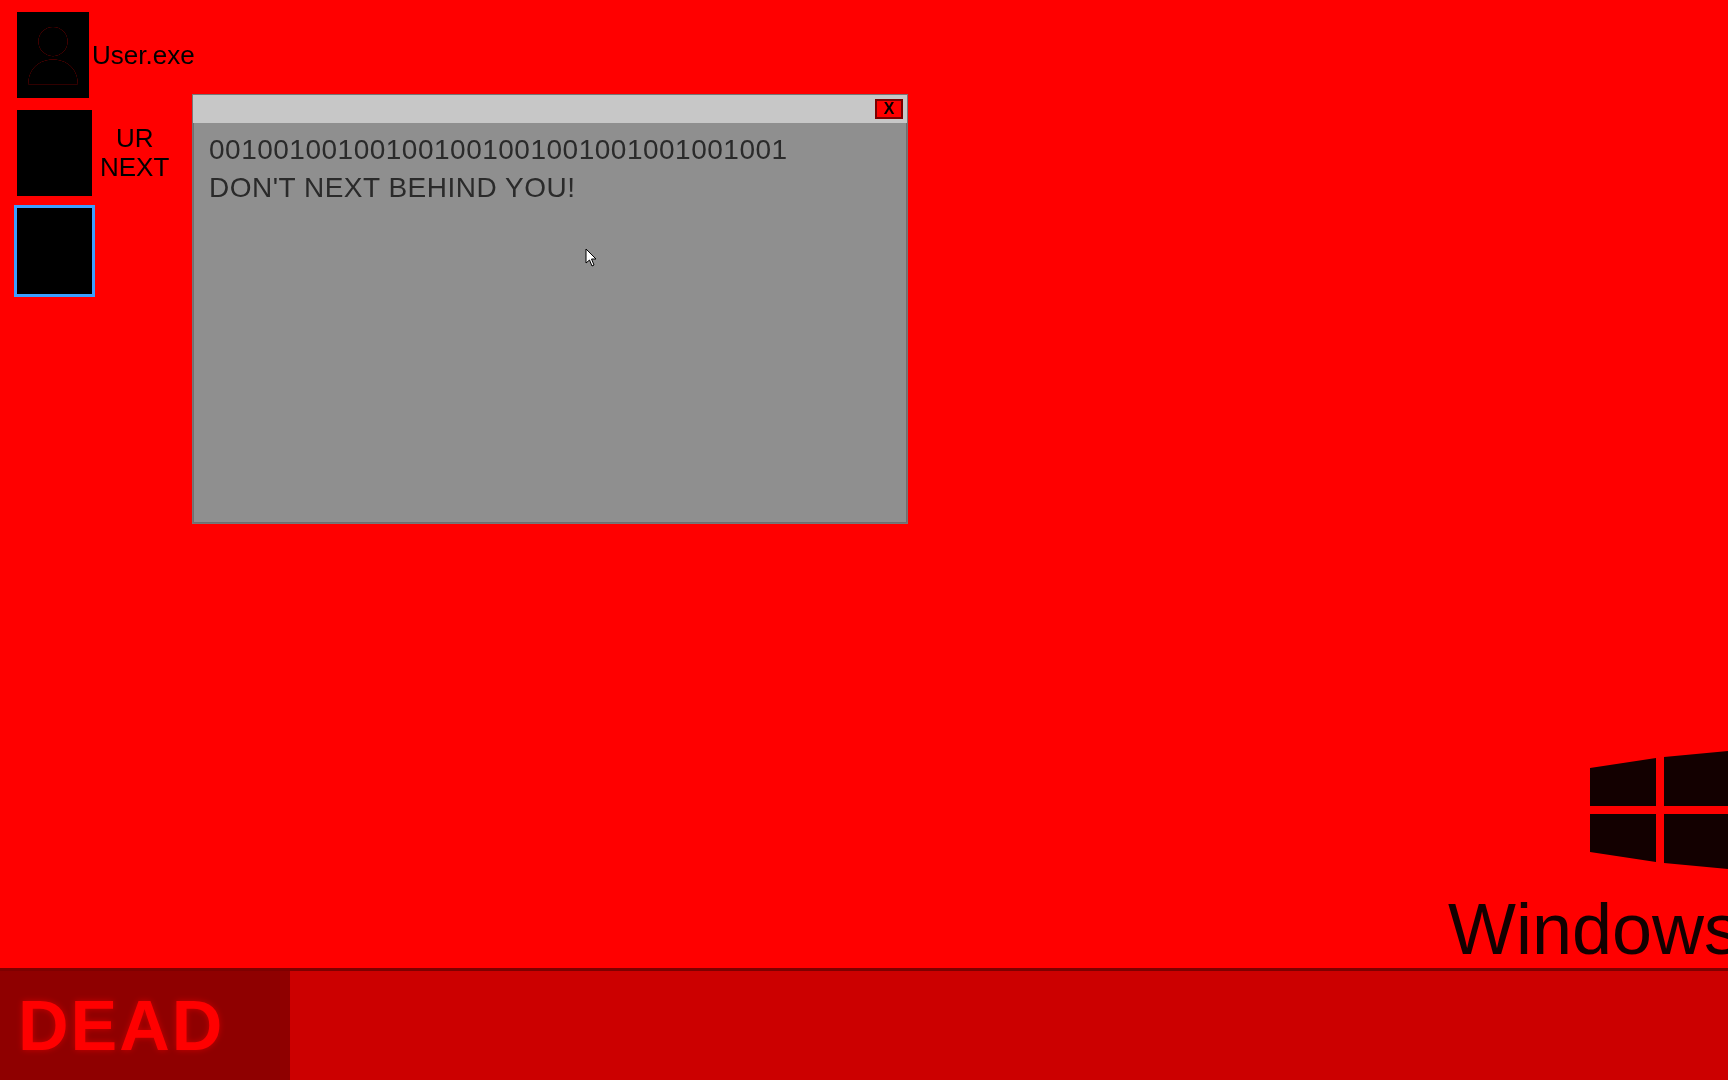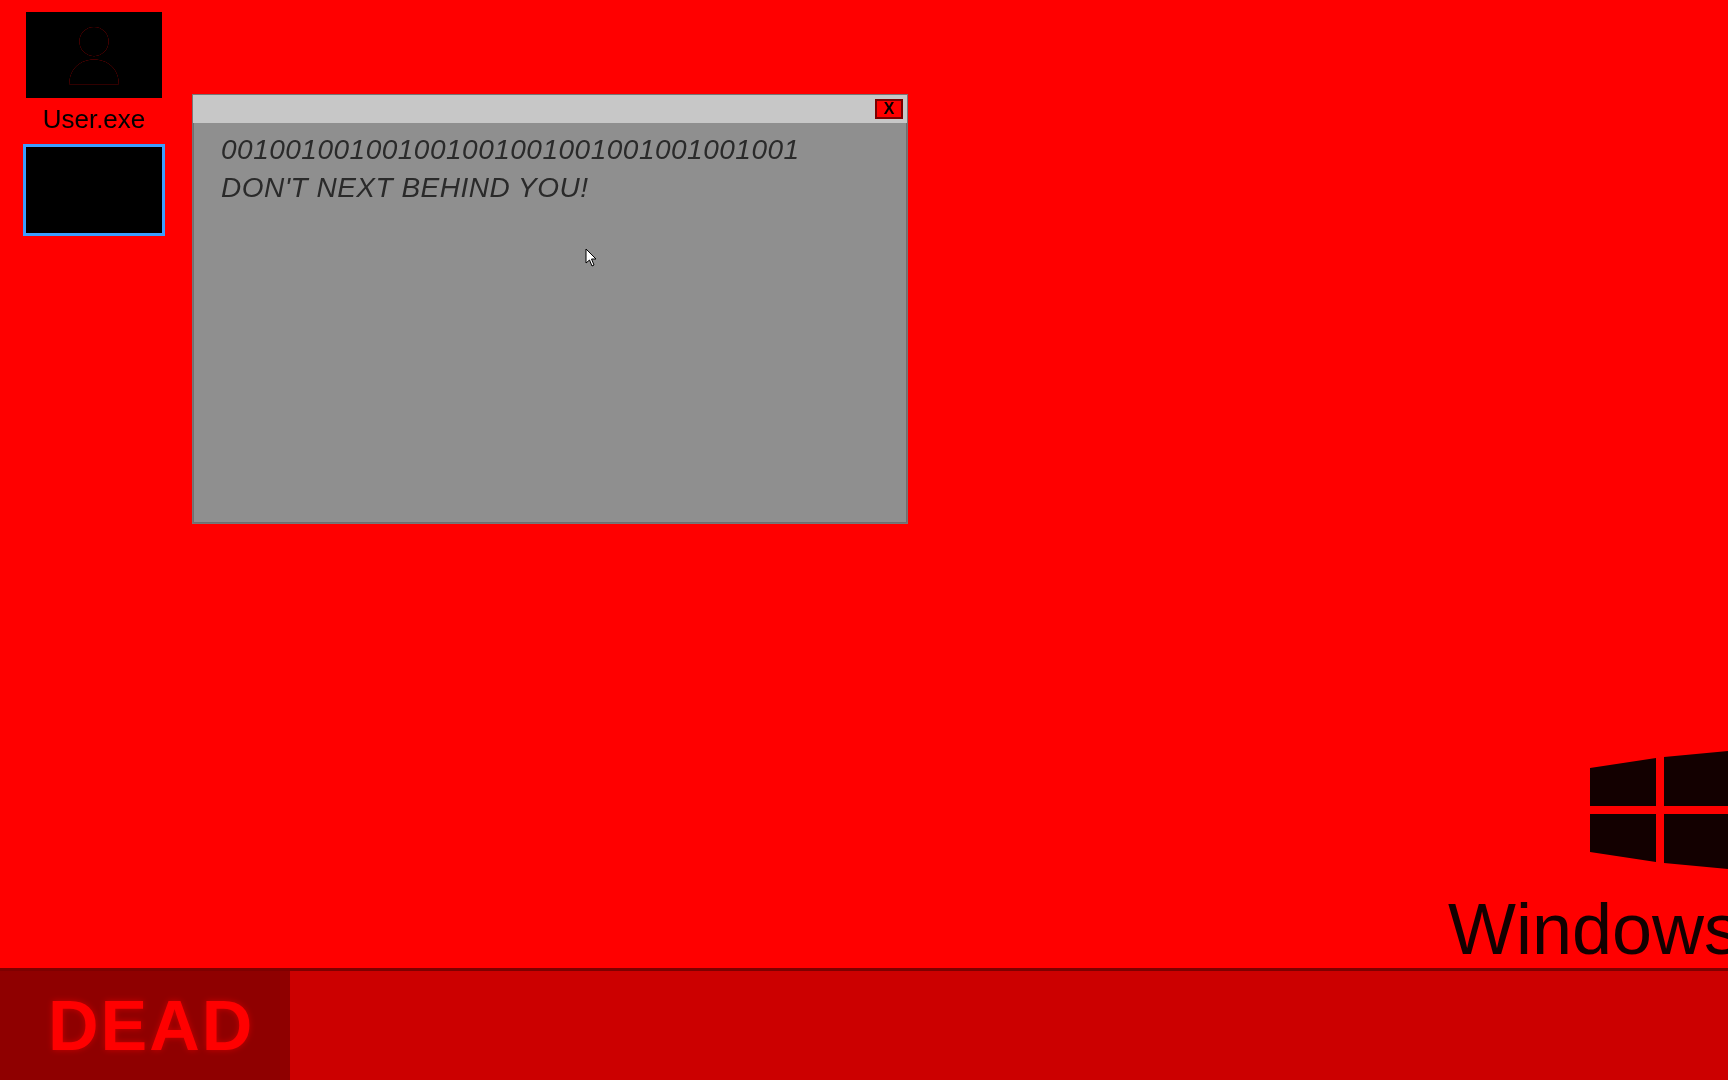--- a/index.html
+++ b/index.html
@@ -13,21 +13,21 @@
 
   
   .icons-col {
     position: absolute;
     left: 14px;
     top: 9px;
     width: 160px;
   }
   .desktop-icon {
     display: flex;
-    flex-direction: column;
+    flex-direction: row;
     align-items: center;
     margin-bottom: 6px;
   }
   .icon-box {
     width: 142px;
     height: 92px;
     background: #000;
     border: 3px solid #ff0000;
     display: flex;
     align-items: center;
@@ -78,26 +78,25 @@
     font-size: 16px;
     line-height: 16px;
     text-align: center;
     font-weight: bold;
     display: flex;
     align-items: center;
     justify-content: center;
   }
   .window-body {
     height: 400px;
-    padding: 8px 28px;
+    padding: 8px 16px;
     color: #2a2a2a;
     font-size: 28px;
     line-height: 1.35;
     letter-spacing: 0.5px;
-    font-style: italic;
   }
   .window-body .line1 { font-family: Arial, sans-serif; }
   .window-body .line2 { font-family: Arial, sans-serif; }
 
   
   .cursor {
     position: absolute;
     left: 585px;
     top: 248px;
     width: 14px;
@@ -136,21 +135,21 @@
     border-top: 3px solid #7e0000;
     display: flex;
     align-items: center;
   }
   .start-btn {
     height: 100%;
     width: 290px;
     background: #8f0000;
     display: flex;
     align-items: center;
-    padding-left: 48px;
+    padding-left: 18px;
   }
   .start-label {
     font-size: 70px;
     font-weight: 600;
     color: #ff0000;
     letter-spacing: 2px;
     text-shadow: 0 0 6px rgba(255,0,0,0.5);
   }
 </style>
 </head>
@@ -165,20 +164,24 @@
         <svg class="user-svg" viewBox="0 0 64 64">
           <circle cx="32" cy="20" r="13" fill="#ff0000"></circle>
           <path d="M10 58c0-14 10-22 22-22s22 8 22 22" fill="#ff0000"></path>
           <circle cx="32" cy="20" r="13" fill="#000"></circle>
           <path d="M10 58c0-14 10-22 22-22s22 8 22 22H10z" fill="#000"></path>
         </svg>
       </div>
       <div class="icon-label">User.exe</div>
     </div>
 
+    <div class="desktop-icon">
+      <div class="icon-box"></div>
+      <div class="icon-label">UR NEXT</div>
+    </div>
 
     <div class="desktop-icon">
       <div class="icon-box selected"></div>
       <div class="icon-label red-fill"></div>
     </div>
 
   </div>
 
   <div class="window">
     <div class="titlebar">

